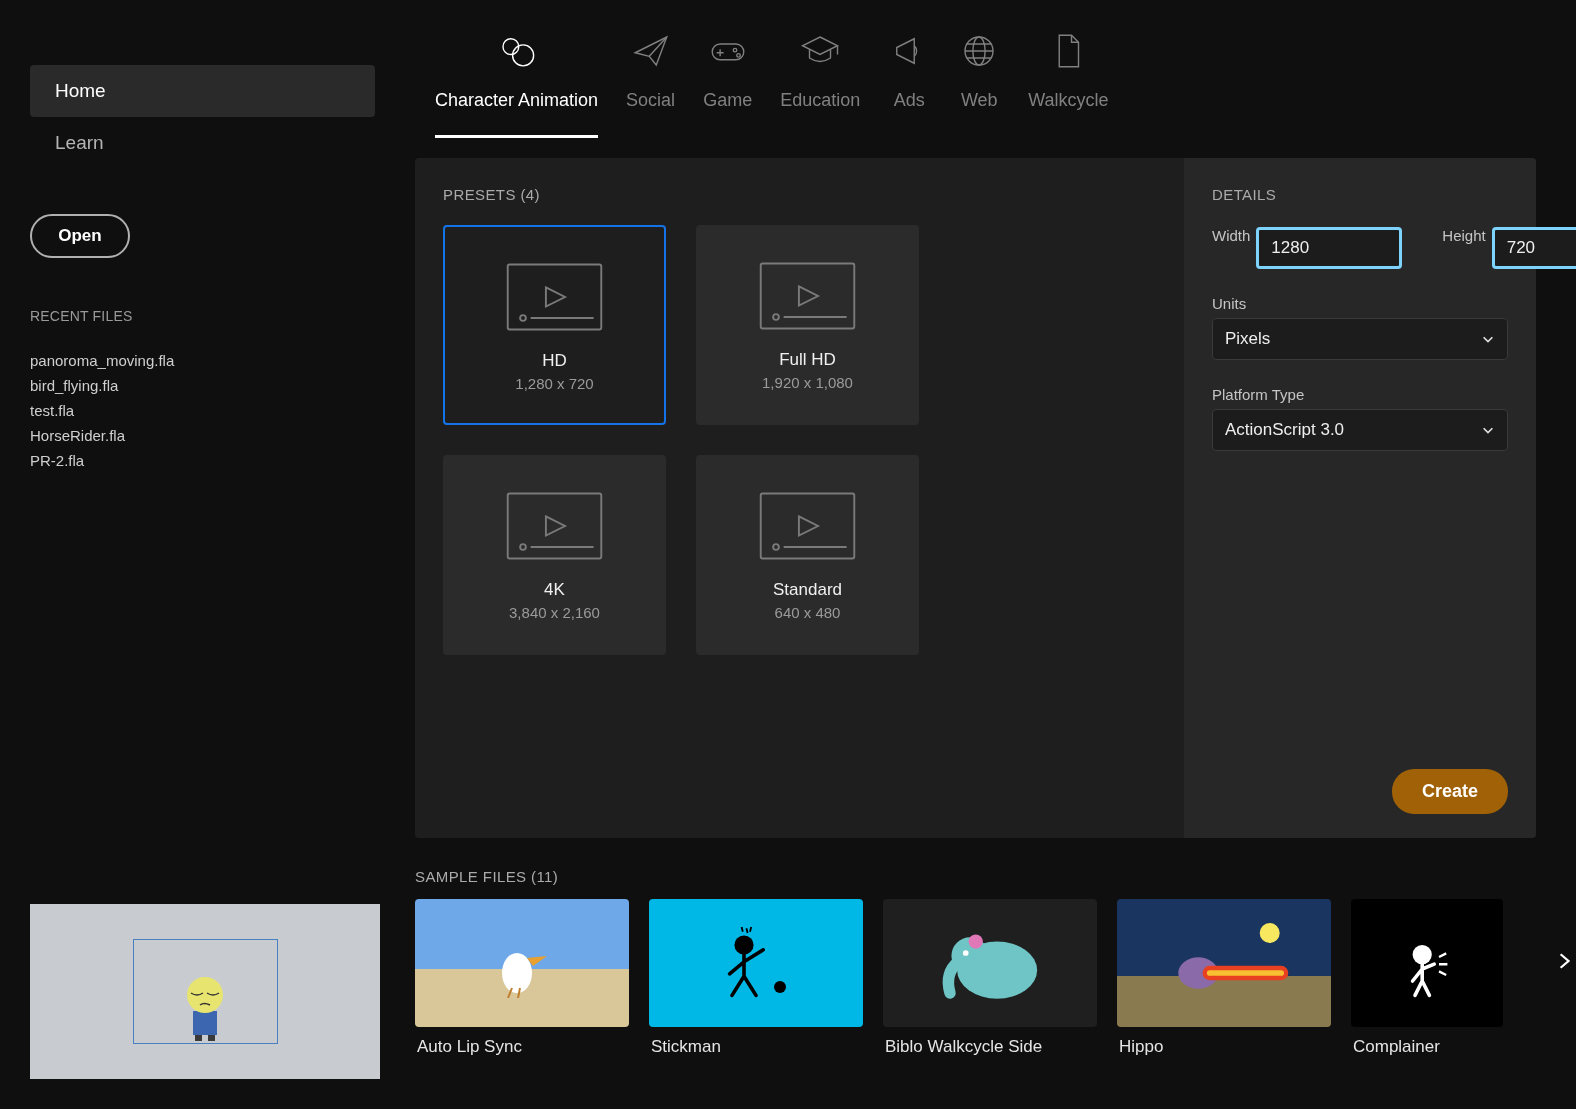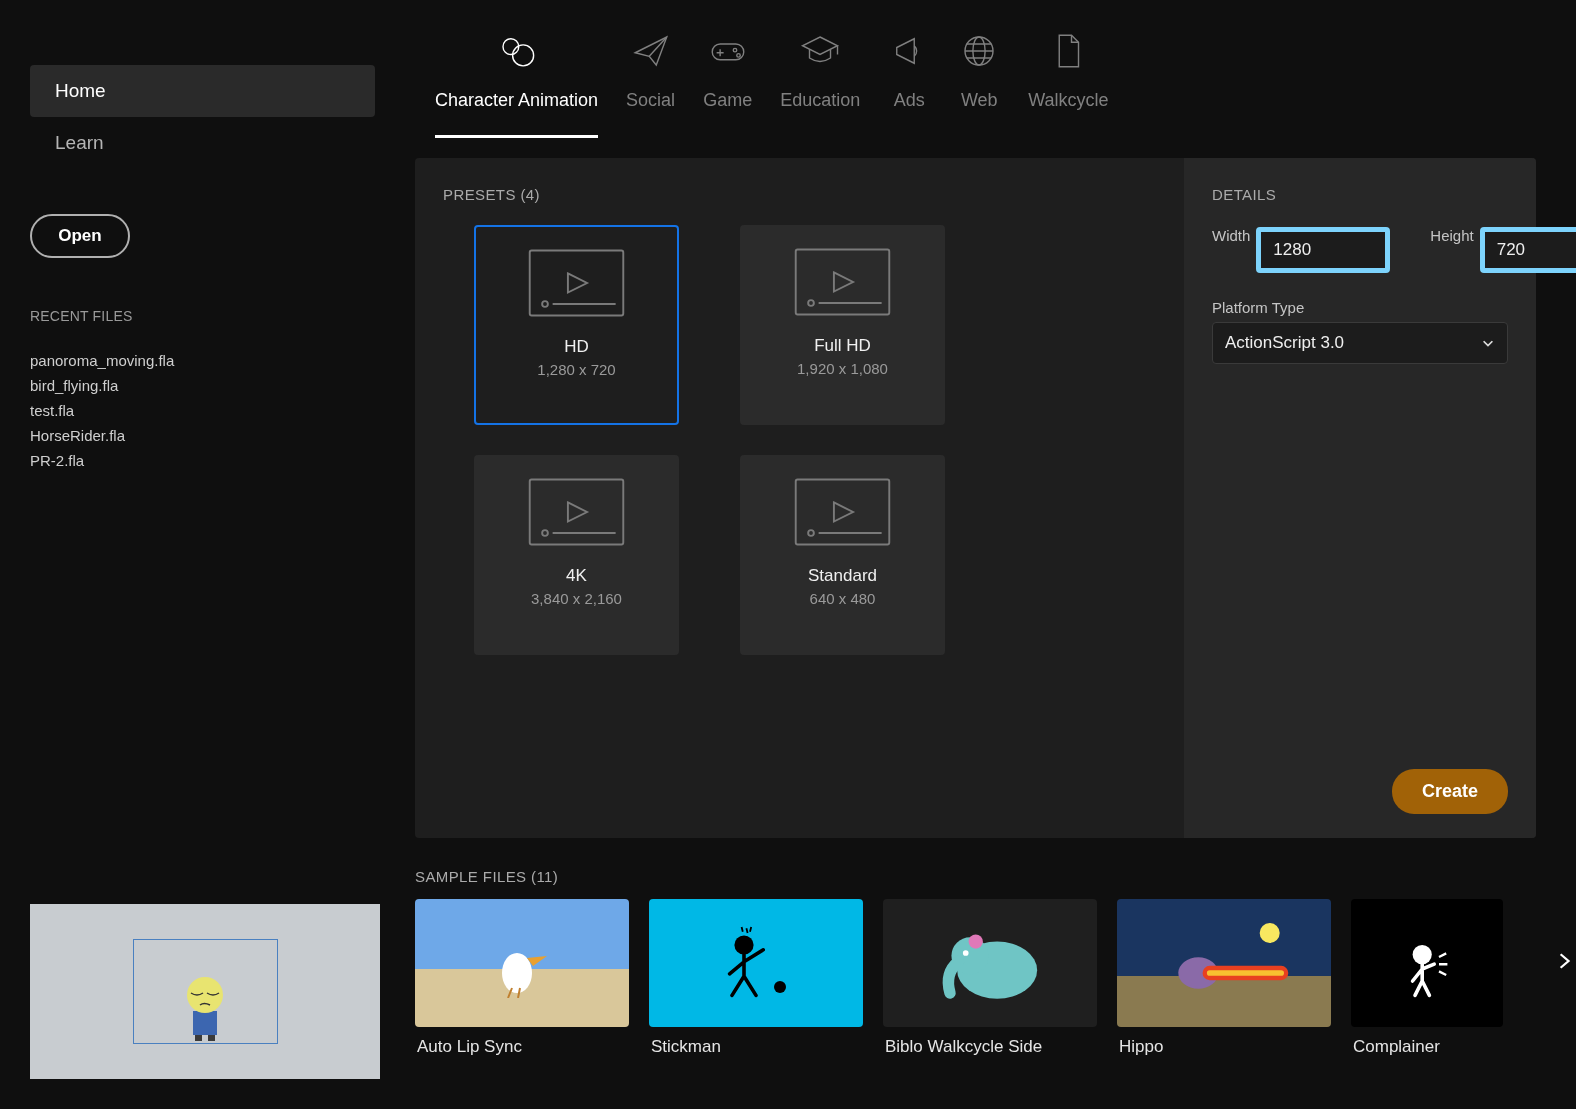--- a/index.html
+++ b/index.html
@@ -123,31 +123,30 @@
     color: #aaa;
     letter-spacing: .4px;
     margin-bottom: 22px;
   }
   .preset-grid {
     display: flex;
     flex-wrap: wrap;
     gap: 30px;
   }
   .preset-card {
-    width: 205px;
+    width: 223px;
     height: 200px;
     background: #2b2b2b;
     border-radius: 4px;
     border: 1px solid transparent;
     display: flex;
     flex-direction: column;
     align-items: center;
-    padding-top: 16px;
+    padding-top: 30px;
     cursor: pointer;
-    margin-left: 31px;
   }
   .preset-card.selected {
     border: 2px solid #1473e6;
     background: transparent;
   }
   .preset-card svg { width: 105px; height: 80px; }
   .preset-name {
     margin-top: 14px;
     font-size: 17px;
     color: #f0f0f0;
@@ -169,22 +168,22 @@
   .details-title {
     font-size: 15px;
     letter-spacing: .4px;
     color: #aaa;
     margin-bottom: 24px;
   }
   .wh-row { display:flex; gap:40px; }
   .field { display:flex; flex-direction:row; gap:6px; }
   .field-label { font-size:15px; color:#c5c5c5; }
   .text-input {
-    background:#1c1c1c; border:5px solid #7dd3fc; color:#eee; font-size:17px;
-    padding:8px 12px; width:134px; border-radius:4px;
+    background:#1c1c1c; border:3px solid #7dd3fc; color:#eee; font-size:17px;
+    padding:8px 12px; width:146px; border-radius:4px;
   }
   .select-input {
     background:#1c1c1c; border:1px solid #3a3a3a; color:#eee; font-size:17px;
     padding:10px 12px; width:100%; border-radius:4px;
     display:flex; justify-content:space-between; align-items:center; cursor:pointer;
   }
   .field-block { margin-top:26px; display:flex; flex-direction:column; gap:6px; }
   .create-btn {
     align-self: flex-end;
     margin-top: auto;
@@ -356,20 +355,29 @@
         <div class="field">
           <div class="field-label">Width</div>
           <input class="text-input" value="1280" style="">
         </div>
         <div class="field">
           <div class="field-label">Height</div>
           <input class="text-input" value="720" style="">
         </div>
       </div>
       <div class="field-block">
+        <div class="field-label">Units</div>
+        <div class="select-input">
+          <span>Pixels</span>
+          <svg class="chev" viewBox="0 0 16 16" fill="none" stroke="#ddd" stroke-width="2">
+              <path d="M3 6 l5 5 l5 -5"></path>
+            </svg>
+        </div>
+      </div>
+      <div class="field-block">
         <div class="field-label">Platform Type</div>
         <div class="select-input">
           <span>ActionScript 3.0</span>
           <svg class="chev" viewBox="0 0 16 16" fill="none" stroke="#ddd" stroke-width="2">
               <path d="M3 6 l5 5 l5 -5"></path>
             </svg>
         </div>
       </div>
       <button class="create-btn">Create</button>
     </div>

